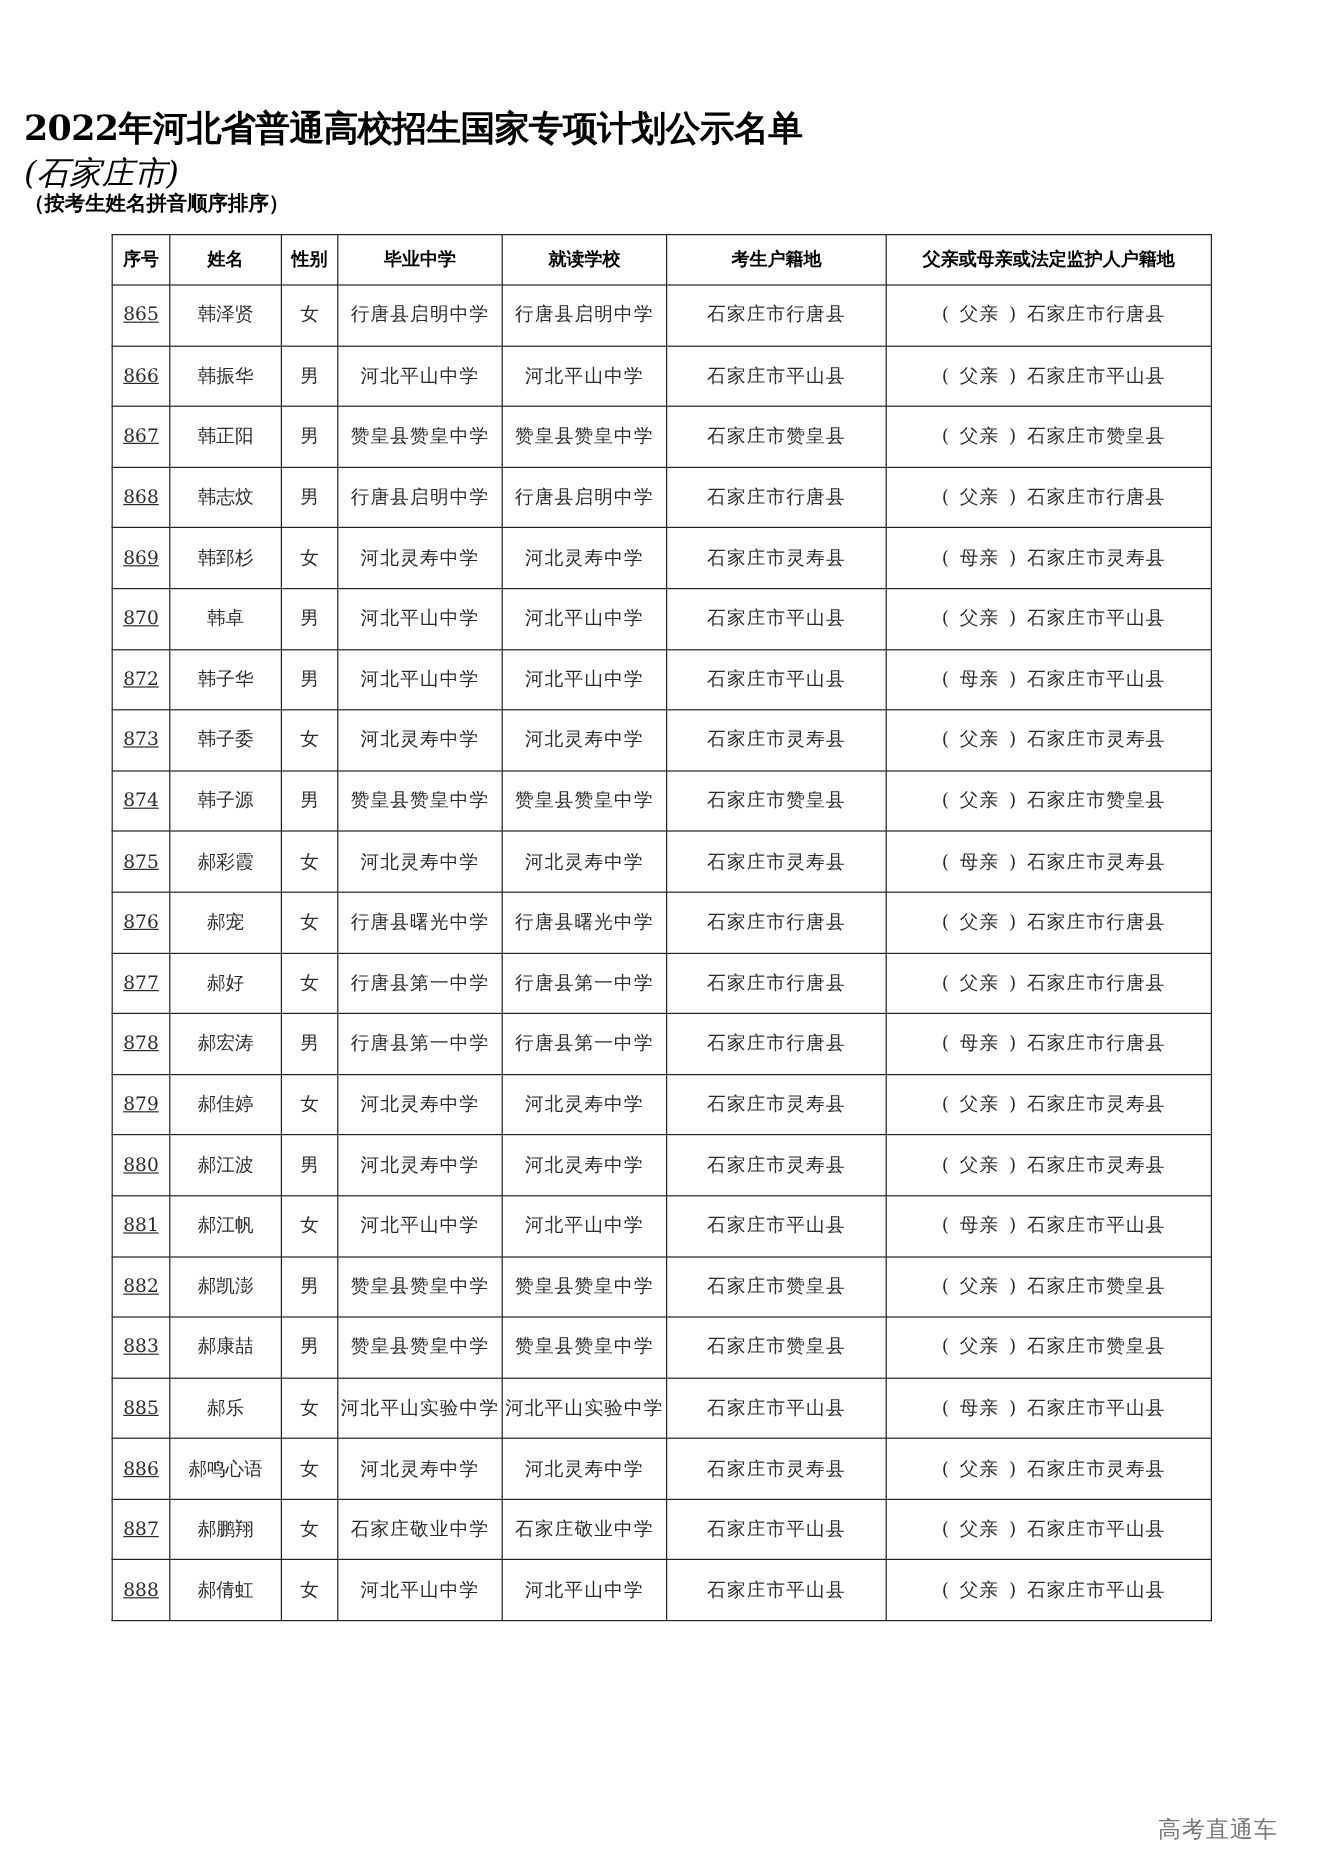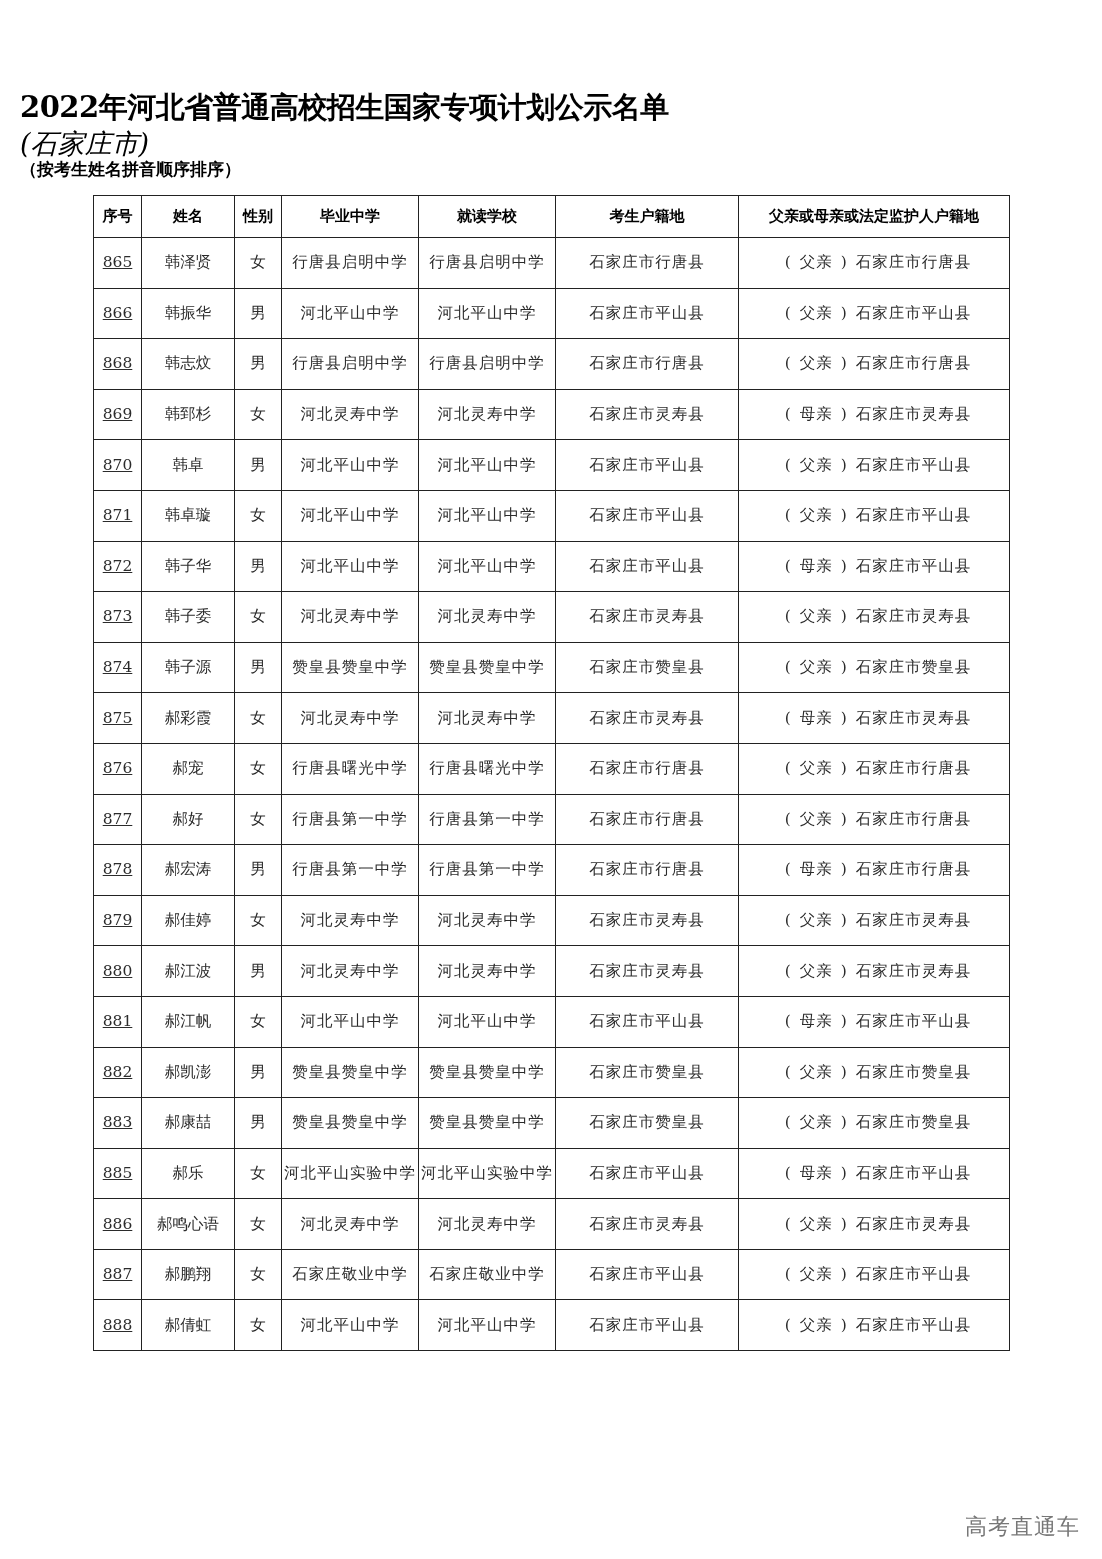--- a/index.html
+++ b/index.html
@@ -11,21 +11,21 @@
   .t3 { top: 158px; font-size: 17px; font-weight: bold; font-family: "DejaVu Sans", sans-serif; }
   table.roster { position: absolute; left: 93px; top: 195px; width: 916px;
                  border-collapse: collapse; table-layout: fixed; }
   table.roster th, table.roster td { border: 1.5px solid #222; text-align: center; vertical-align: middle;
                  padding: 0 2px; }
   table.roster th { height: 41px; font-family: "DejaVu Sans", sans-serif; font-weight: bold; font-size: 15px; color: #000; }
   table.roster td { height: 49.6px; font-size: 15.5px; color: #2b2b2b; line-height: 17px; }
   td.num { font-size: 15px; text-decoration: underline; }
   td.school { letter-spacing: 1px; }
   .rel-open, .rel-close { margin: 0 8px; }
-  .watermark { position: absolute; left: 965px; top: 1512px; font-size: 22px; color: #777;
+  .watermark { position: absolute; left: 965px; top: 1512px; font-size: 19px; color: #777;
                font-family: Liberation Mono, monospace; letter-spacing: 1px; }
 </style>
 </head>
 <body>
 
 <div class="title t1">2022年河北省普通高校招生国家专项计划公示名单</div>
 <div class="title t2">(石家庄市)</div>
 <div class="title t3">（按考生姓名拼音顺序排序）</div>
 
 <table class="roster">
@@ -63,20 +63,29 @@
   <tr>
     <td class="num">866</td>
     <td>韩振华</td>
     <td>男</td>
     <td class="school">河北平山中学</td>
     <td class="school">河北平山中学</td>
     <td class="school">石家庄市平山县</td>
     <td class="school"><span class="rel-open">(</span><span>父亲</span><span class="rel-close">)</span><span>石家庄市平山县</span></td>
   </tr>
 
+  <tr>
+    <td class="num">867</td>
+    <td>韩正阳</td>
+    <td>男</td>
+    <td class="school">赞皇县赞皇中学</td>
+    <td class="school">赞皇县赞皇中学</td>
+    <td class="school">石家庄市赞皇县</td>
+    <td class="school"><span class="rel-open">(</span><span>父亲</span><span class="rel-close">)</span><span>石家庄市赞皇县</span></td>
+  </tr>
 
   <tr>
     <td class="num">868</td>
     <td>韩志炆</td>
     <td>男</td>
     <td class="school">行唐县启明中学</td>
     <td class="school">行唐县启明中学</td>
     <td class="school">石家庄市行唐县</td>
     <td class="school"><span class="rel-open">(</span><span>父亲</span><span class="rel-close">)</span><span>石家庄市行唐县</span></td>
   </tr>
@@ -94,29 +103,20 @@
   <tr>
     <td class="num">870</td>
     <td>韩卓</td>
     <td>男</td>
     <td class="school">河北平山中学</td>
     <td class="school">河北平山中学</td>
     <td class="school">石家庄市平山县</td>
     <td class="school"><span class="rel-open">(</span><span>父亲</span><span class="rel-close">)</span><span>石家庄市平山县</span></td>
   </tr>
 
-  <tr>
-    <td class="num">871</td>
-    <td>韩卓璇</td>
-    <td>女</td>
-    <td class="school">河北平山中学</td>
-    <td class="school">河北平山中学</td>
-    <td class="school">石家庄市平山县</td>
-    <td class="school"><span class="rel-open">(</span><span>父亲</span><span class="rel-close">)</span><span>石家庄市平山县</span></td>
-  </tr>
 
   <tr>
     <td class="num">872</td>
     <td>韩子华</td>
     <td>男</td>
     <td class="school">河北平山中学</td>
     <td class="school">河北平山中学</td>
     <td class="school">石家庄市平山县</td>
     <td class="school"><span class="rel-open">(</span><span>母亲</span><span class="rel-close">)</span><span>石家庄市平山县</span></td>
   </tr>

